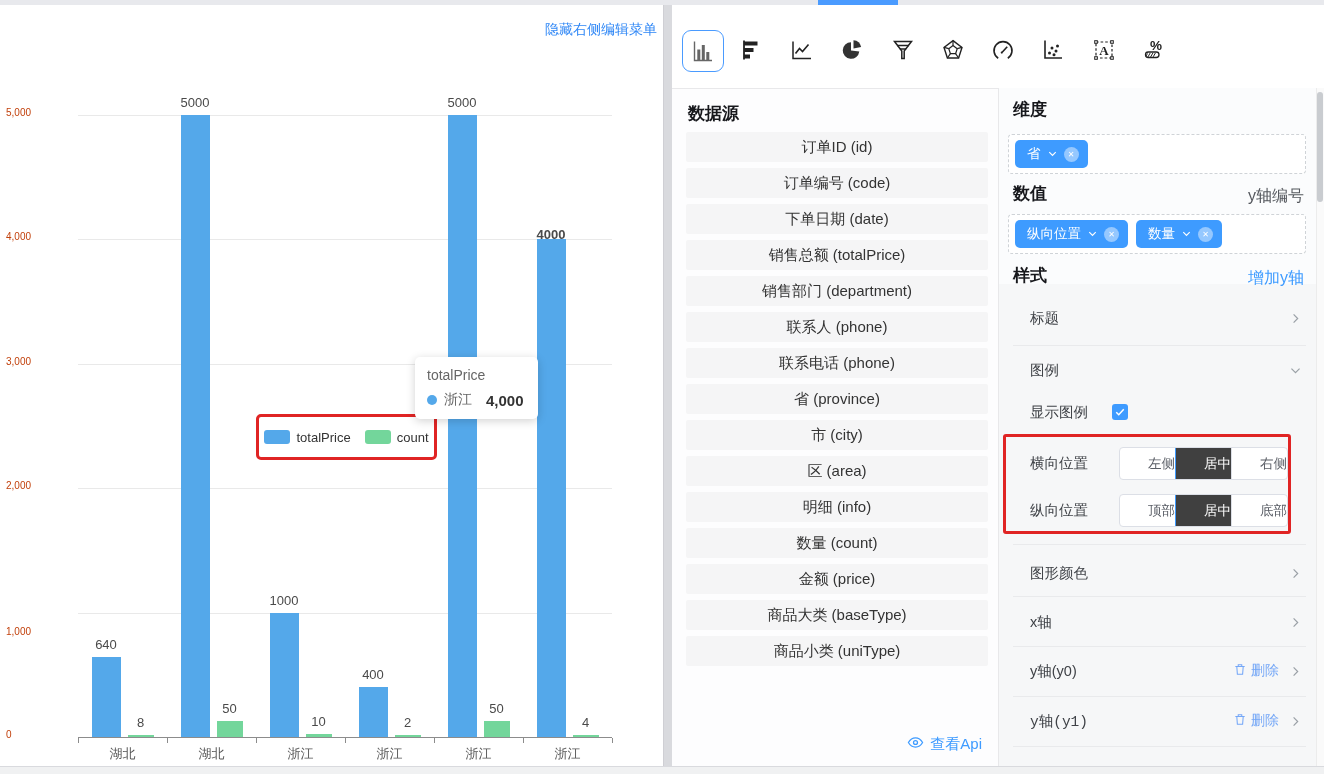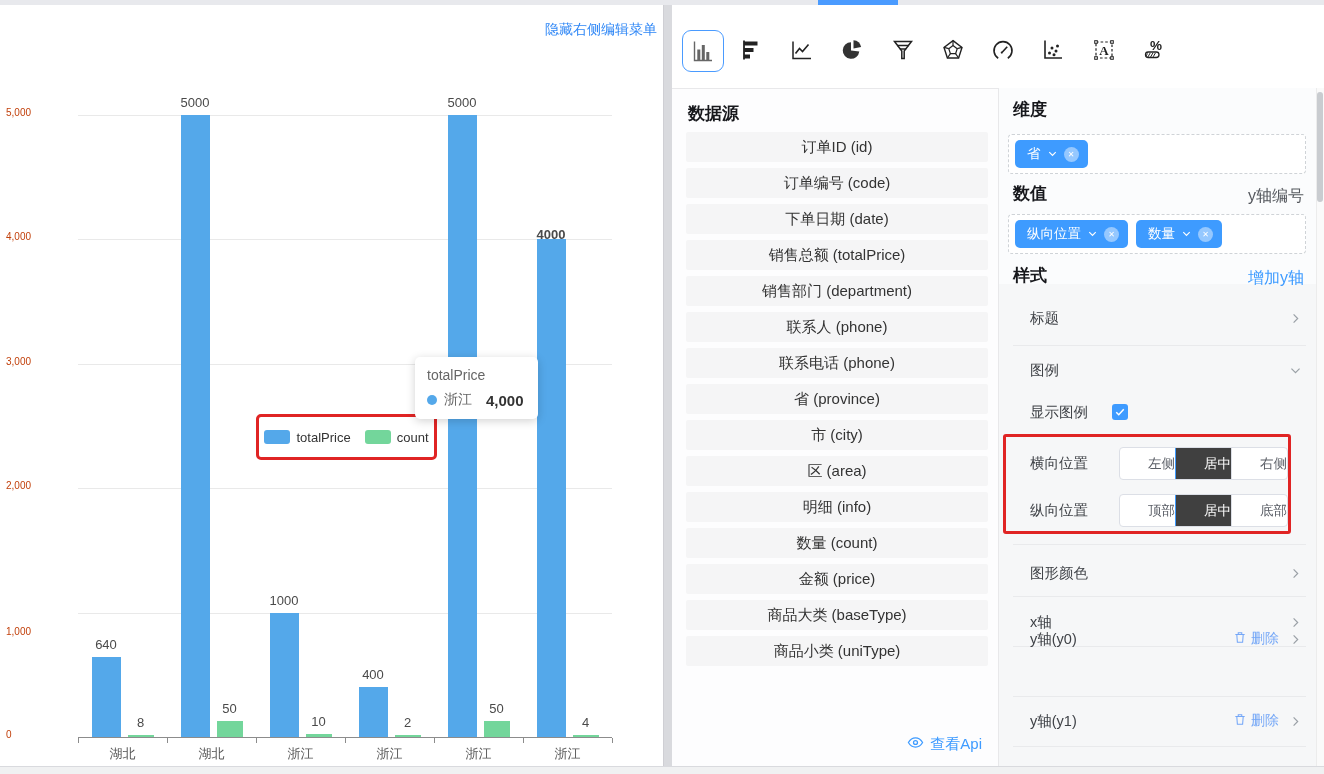--- a/index.html
+++ b/index.html
@@ -368,37 +368,37 @@
     <div class="srow" style="top:510px;height:48px;">
       <span>x轴</span>
       <span class="chev">
           <svg width="13" height="13" viewBox="0 0 24 24">
             <polyline points="8.5,4.5 16,12 8.5,19.5" fill="none" stroke="#9aa0a6" stroke-width="2.2"></polyline>
           </svg>
         </span>
     </div>
     <div class="sep" style="top:558px;"></div>
 
-    <div class="srow" style="top:526px;height:50px;text-align:right;">
+    <div class="srow" style="top:558px;height:50px;text-align:right;">
       <span>y轴(y0)</span>
       <span class="del-btn">
         <span><svg width="14" height="15" viewBox="0 0 24 24" fill="none" stroke="#74a7f7" stroke-width="1.8">
               <path d="M4 7h16M9 7V4h6v3M6.5 7l1 13h9l1-13"></path>
             </svg></span>
         <span>删除</span>
       </span>
       <span class="chev" style="margin-left:10px;">
           <svg width="13" height="13" viewBox="0 0 24 24">
             <polyline points="8.5,4.5 16,12 8.5,19.5" fill="none" stroke="#9aa0a6" stroke-width="2.2"></polyline>
           </svg>
         </span>
     </div>
     <div class="sep" style="top:608px;"></div>
 
-    <div class="srow" style="top:608px;height:50px;">
+    <div class="srow" style="top:608px;height:50px;font-family:Liberation Mono, monospace;">
       <span>y轴(y1)</span>
       <span class="del-btn">
         <span><svg width="14" height="15" viewBox="0 0 24 24" fill="none" stroke="#74a7f7" stroke-width="1.8">
               <path d="M4 7h16M9 7V4h6v3M6.5 7l1 13h9l1-13"></path>
             </svg></span>
         <span>删除</span>
       </span>
       <span class="chev" style="margin-left:10px;">
           <svg width="13" height="13" viewBox="0 0 24 24">
             <polyline points="8.5,4.5 16,12 8.5,19.5" fill="none" stroke="#9aa0a6" stroke-width="2.2"></polyline>

